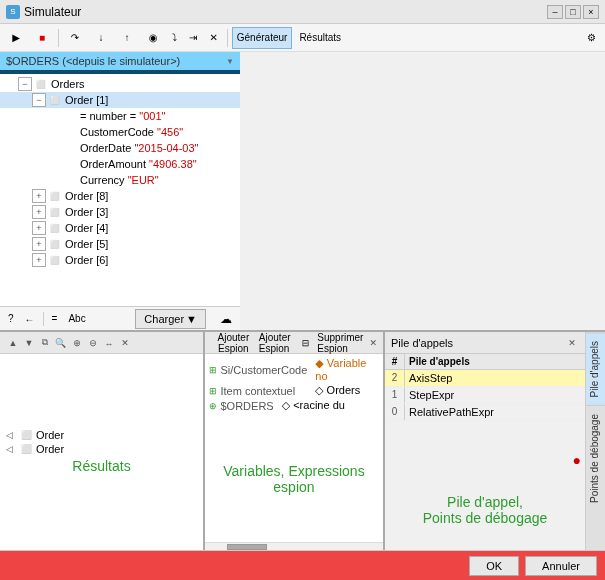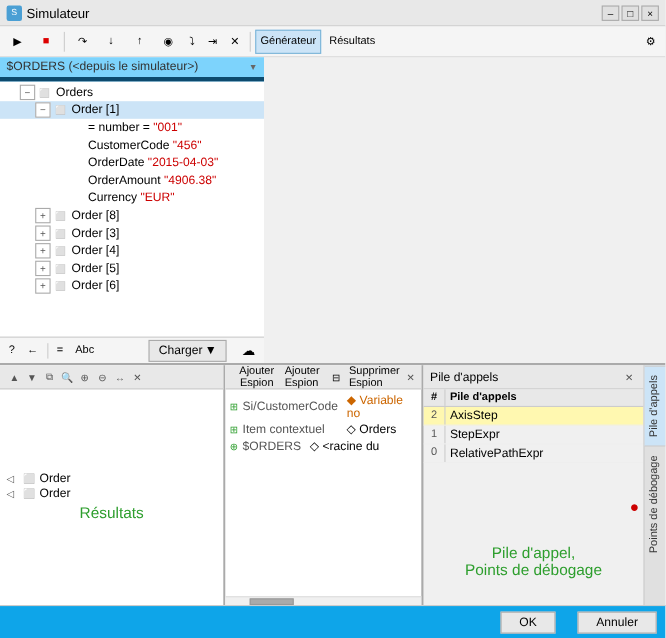--- a/index.html
+++ b/index.html
@@ -311,27 +311,27 @@
       font-size: 10px;
       cursor: pointer;
       border-bottom: 1px solid #ccc;
       text-align: center;
       color: #333;
     }
     .side-tab.active { background: #cce4f7; }
 
     
     .bottom-bar {
-      background: #0ea5e9;
+      background: #ef4444;
       border-top: 1px solid #ccc;
       display: flex;
       align-items: center;
       justify-content: flex-end;
       padding: 4px 8px;
-      gap: 20px;
+      gap: 6px;
       height: 30px;
     }
     .dialog-btn {
       padding: 3px 16px;
       border: 1px solid #aaa;
       background: #e8e8e8;
       cursor: pointer;
       font-size: 11px;
       min-width: 50px;
     }
@@ -607,20 +607,23 @@
             <span class="var-icon" style="color:#2d9e2d;">⊞</span>
             <span style="color:#555;">Item contextuel</span>
             <span style="margin-left:16px;">◇ Orders</span>
           </div>
           <div class="var-row">
             <span class="var-icon" style="color:#2d9e2d;">⊕</span>
             <span style="color:#555;">$ORDERS</span>
             <span style="margin-left:4px;">◇ &lt;racine du</span>
           </div>
         </div>
+        <div style="flex:1; display:flex; align-items:center; justify-content:center; width:100%;">
+          <span class="panel-placeholder">Variables, Expressions espion</span>
+        </div>
       </div>
 
       <div class="scrollbar-track">
         <div class="scrollbar-thumb"></div>
       </div>
     </div>
 
     <div style="display:flex; flex-direction:row;">
       <div class="callstack-panel">
         <div class="callstack-header">

